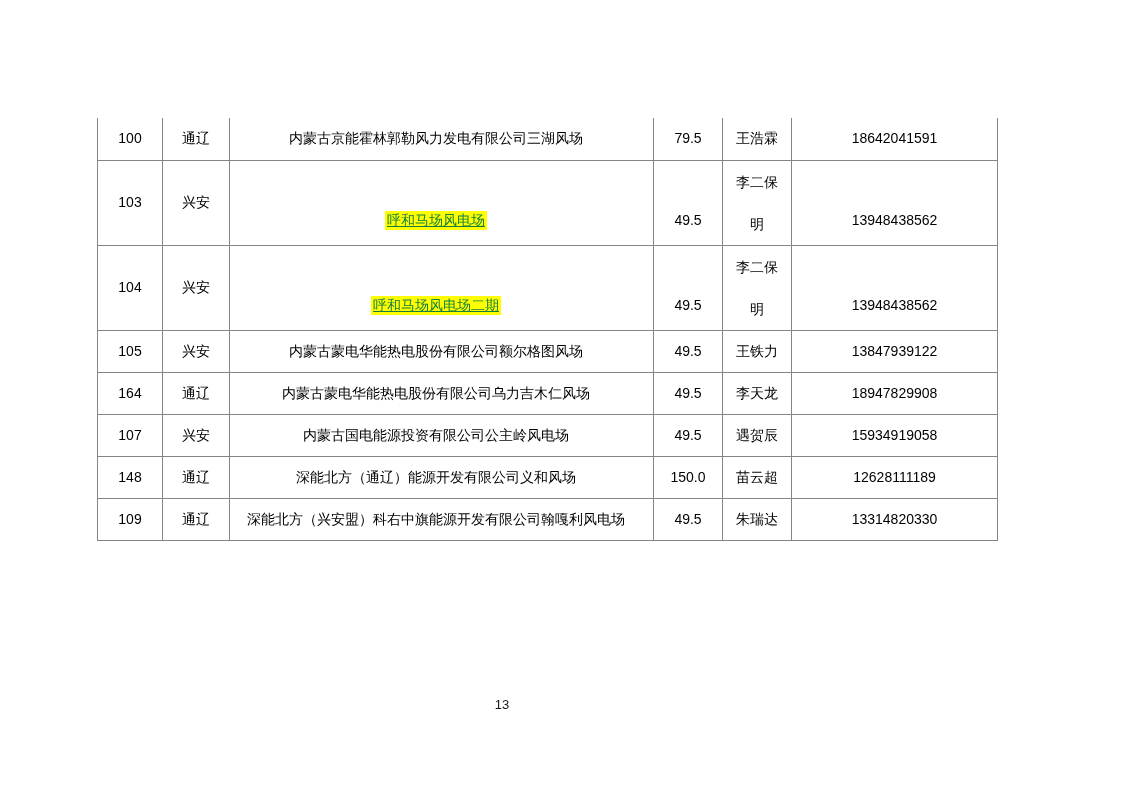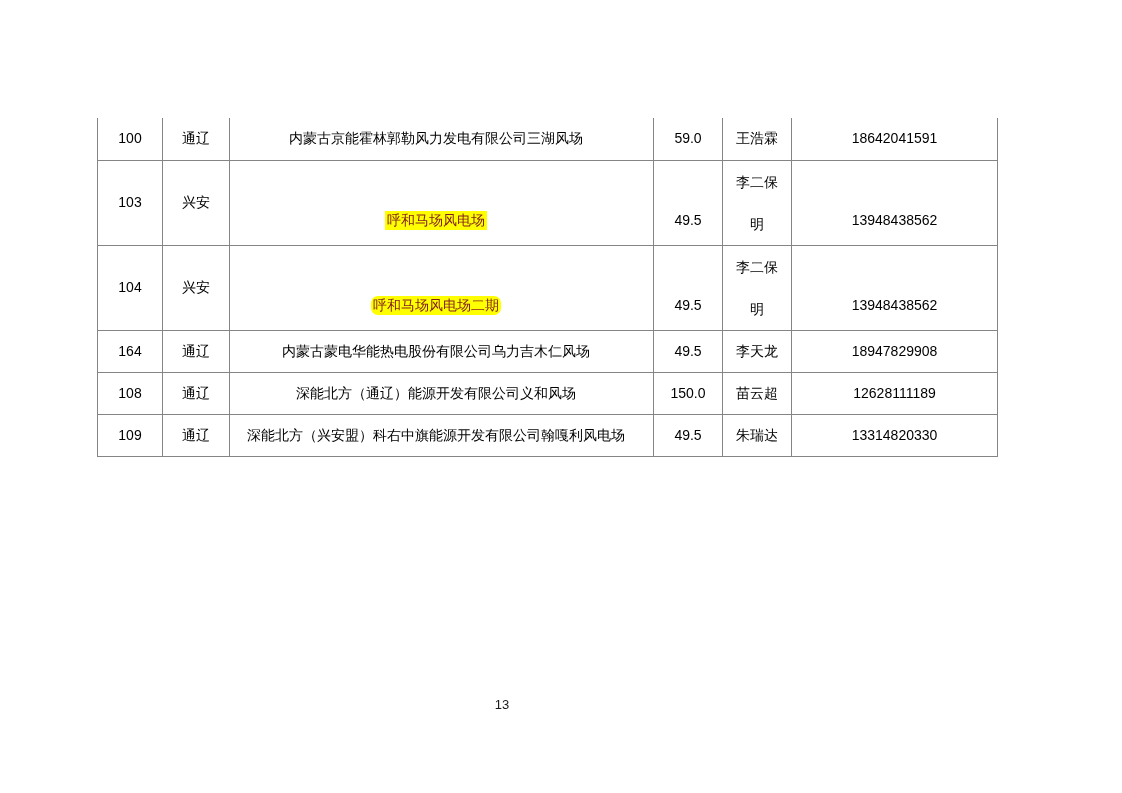--- a/index.html
+++ b/index.html
@@ -52,22 +52,23 @@
   tr.tall td.c-cap,
   tr.tall td.c-phone {
     vertical-align: bottom;
     padding-bottom: 14px;
   }
 
   
   tr.tall td.c-contact .line { line-height: 42px; }
 
   mark.hl {
-    color: #7f1d1d;
+    color: #15803d;
     padding: 1px 2px 2px 2px;
+    text-decoration: underline;
   }
 
   .page-number {
     position: absolute;
     top: 697px;
     left: 0;
     width: 1004px;
     text-align: center;
     font-size: 13px;
     color: #1a1a1a;
@@ -85,56 +86,72 @@
       <col style="width:424px">
       <col style="width:69px">
       <col style="width:69px">
       <col style="width:206px">
     </colgroup>
     <tbody>
         <tr>
           <td class="c-no">100</td>
           <td class="c-region">通辽</td>
           <td class="c-name">内蒙古京能霍林郭勒风力发电有限公司三湖风场</td>
-          <td class="c-cap">59.0</td>
+          <td class="c-cap">79.5</td>
           <td class="c-contact">王浩霖</td>
           <td class="c-phone">18642041591</td>
         </tr>
         <tr class="tall">
           <td class="c-no">103</td>
           <td class="c-region">兴安</td>
           <td class="c-name"><mark class="hl" style="background: rgb(255, 255, 0);">呼和马场风电场</mark></td>
           <td class="c-cap">49.5</td>
           <td class="c-contact">
             <div class="line">李二保</div>
             <div class="line">明</div>
           </td>
           <td class="c-phone">13948438562</td>
         </tr>
         <tr class="tall">
           <td class="c-no">104</td>
           <td class="c-region">兴安</td>
-          <td class="c-name"><mark class="hl" style="background: rgb(255, 255, 0); border-radius: 7px;">呼和马场风电场二期</mark></td>
+          <td class="c-name"><mark class="hl" style="background: rgb(255, 255, 0);">呼和马场风电场二期</mark></td>
           <td class="c-cap">49.5</td>
           <td class="c-contact">
             <div class="line">李二保</div>
             <div class="line">明</div>
           </td>
           <td class="c-phone">13948438562</td>
+        </tr>
+        <tr>
+          <td class="c-no">105</td>
+          <td class="c-region">兴安</td>
+          <td class="c-name">内蒙古蒙电华能热电股份有限公司额尔格图风场</td>
+          <td class="c-cap">49.5</td>
+          <td class="c-contact">王铁力</td>
+          <td class="c-phone">13847939122</td>
         </tr>
         <tr>
           <td class="c-no">164</td>
           <td class="c-region">通辽</td>
           <td class="c-name">内蒙古蒙电华能热电股份有限公司乌力吉木仁风场</td>
           <td class="c-cap">49.5</td>
           <td class="c-contact">李天龙</td>
           <td class="c-phone">18947829908</td>
         </tr>
         <tr>
-          <td class="c-no">108</td>
+          <td class="c-no">107</td>
+          <td class="c-region">兴安</td>
+          <td class="c-name">内蒙古国电能源投资有限公司公主岭风电场</td>
+          <td class="c-cap">49.5</td>
+          <td class="c-contact">遇贺辰</td>
+          <td class="c-phone">15934919058</td>
+        </tr>
+        <tr>
+          <td class="c-no">148</td>
           <td class="c-region">通辽</td>
           <td class="c-name">深能北方（通辽）能源开发有限公司义和风场</td>
           <td class="c-cap">150.0</td>
           <td class="c-contact">苗云超</td>
           <td class="c-phone">12628111189</td>
         </tr>
         <tr>
           <td class="c-no">109</td>
           <td class="c-region">通辽</td>
           <td class="c-name">深能北方（兴安盟）科右中旗能源开发有限公司翰嘎利风电场</td>

